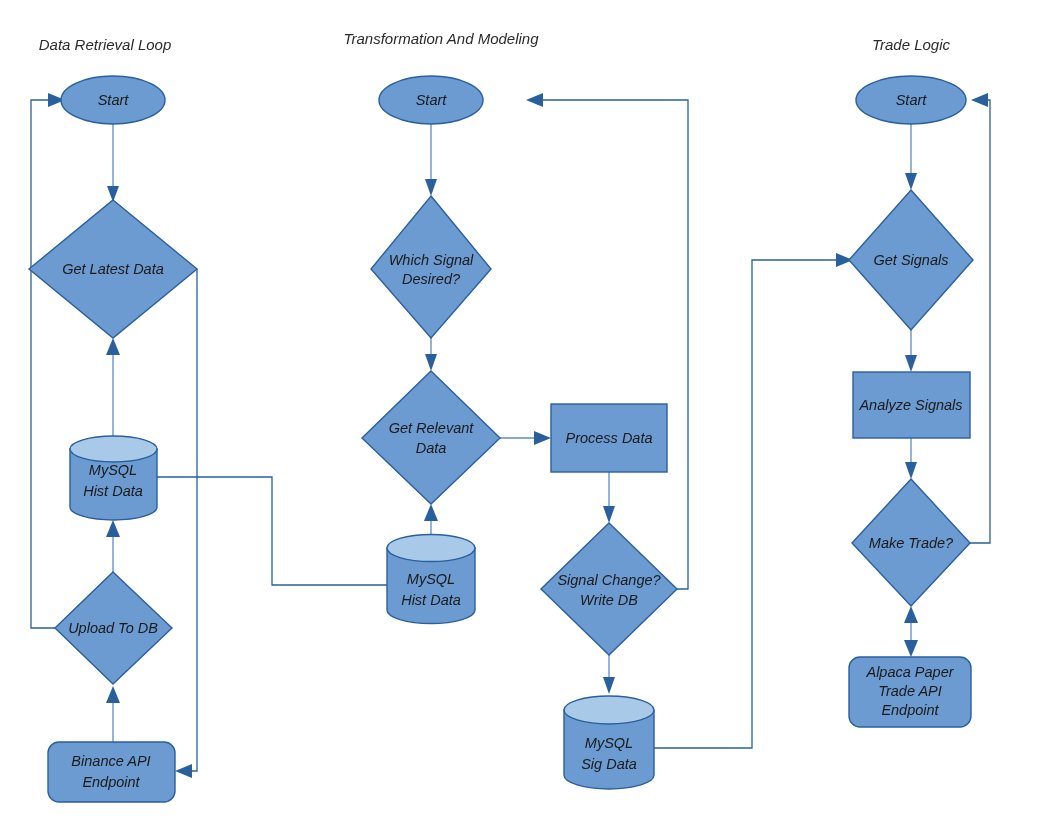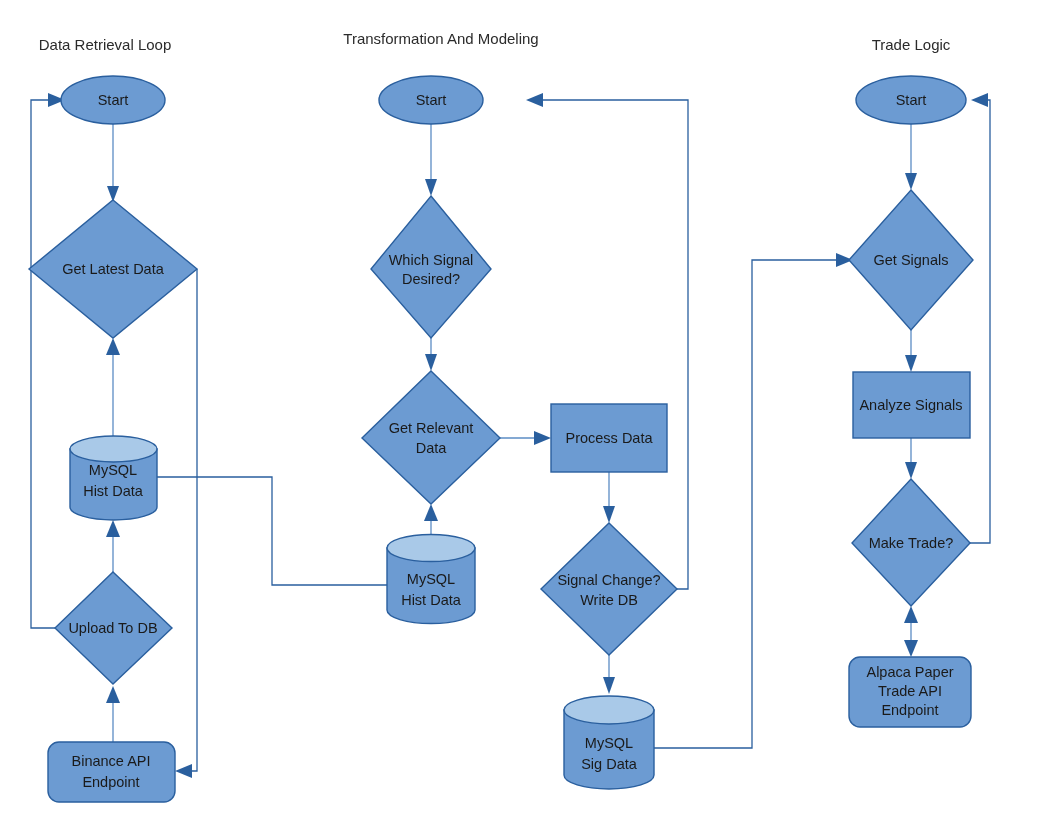--- a/index.html
+++ b/index.html
@@ -10,20 +10,21 @@
   body {
     width: 1056px;
     height: 816px;
     font-family: "Liberation Sans", sans-serif;
     overflow: hidden;
   }
   #diagram-root {
     position: relative;
     width: 1056px;
     height: 816px;
+    font-style: italic;
   }
   svg.flow {
     display: block;
     width: 1056px;
     height: 816px;
   }
   .node-shape {
     fill: #6c9bd2;
     stroke: #2a5f9e;
     stroke-width: 1.4;

